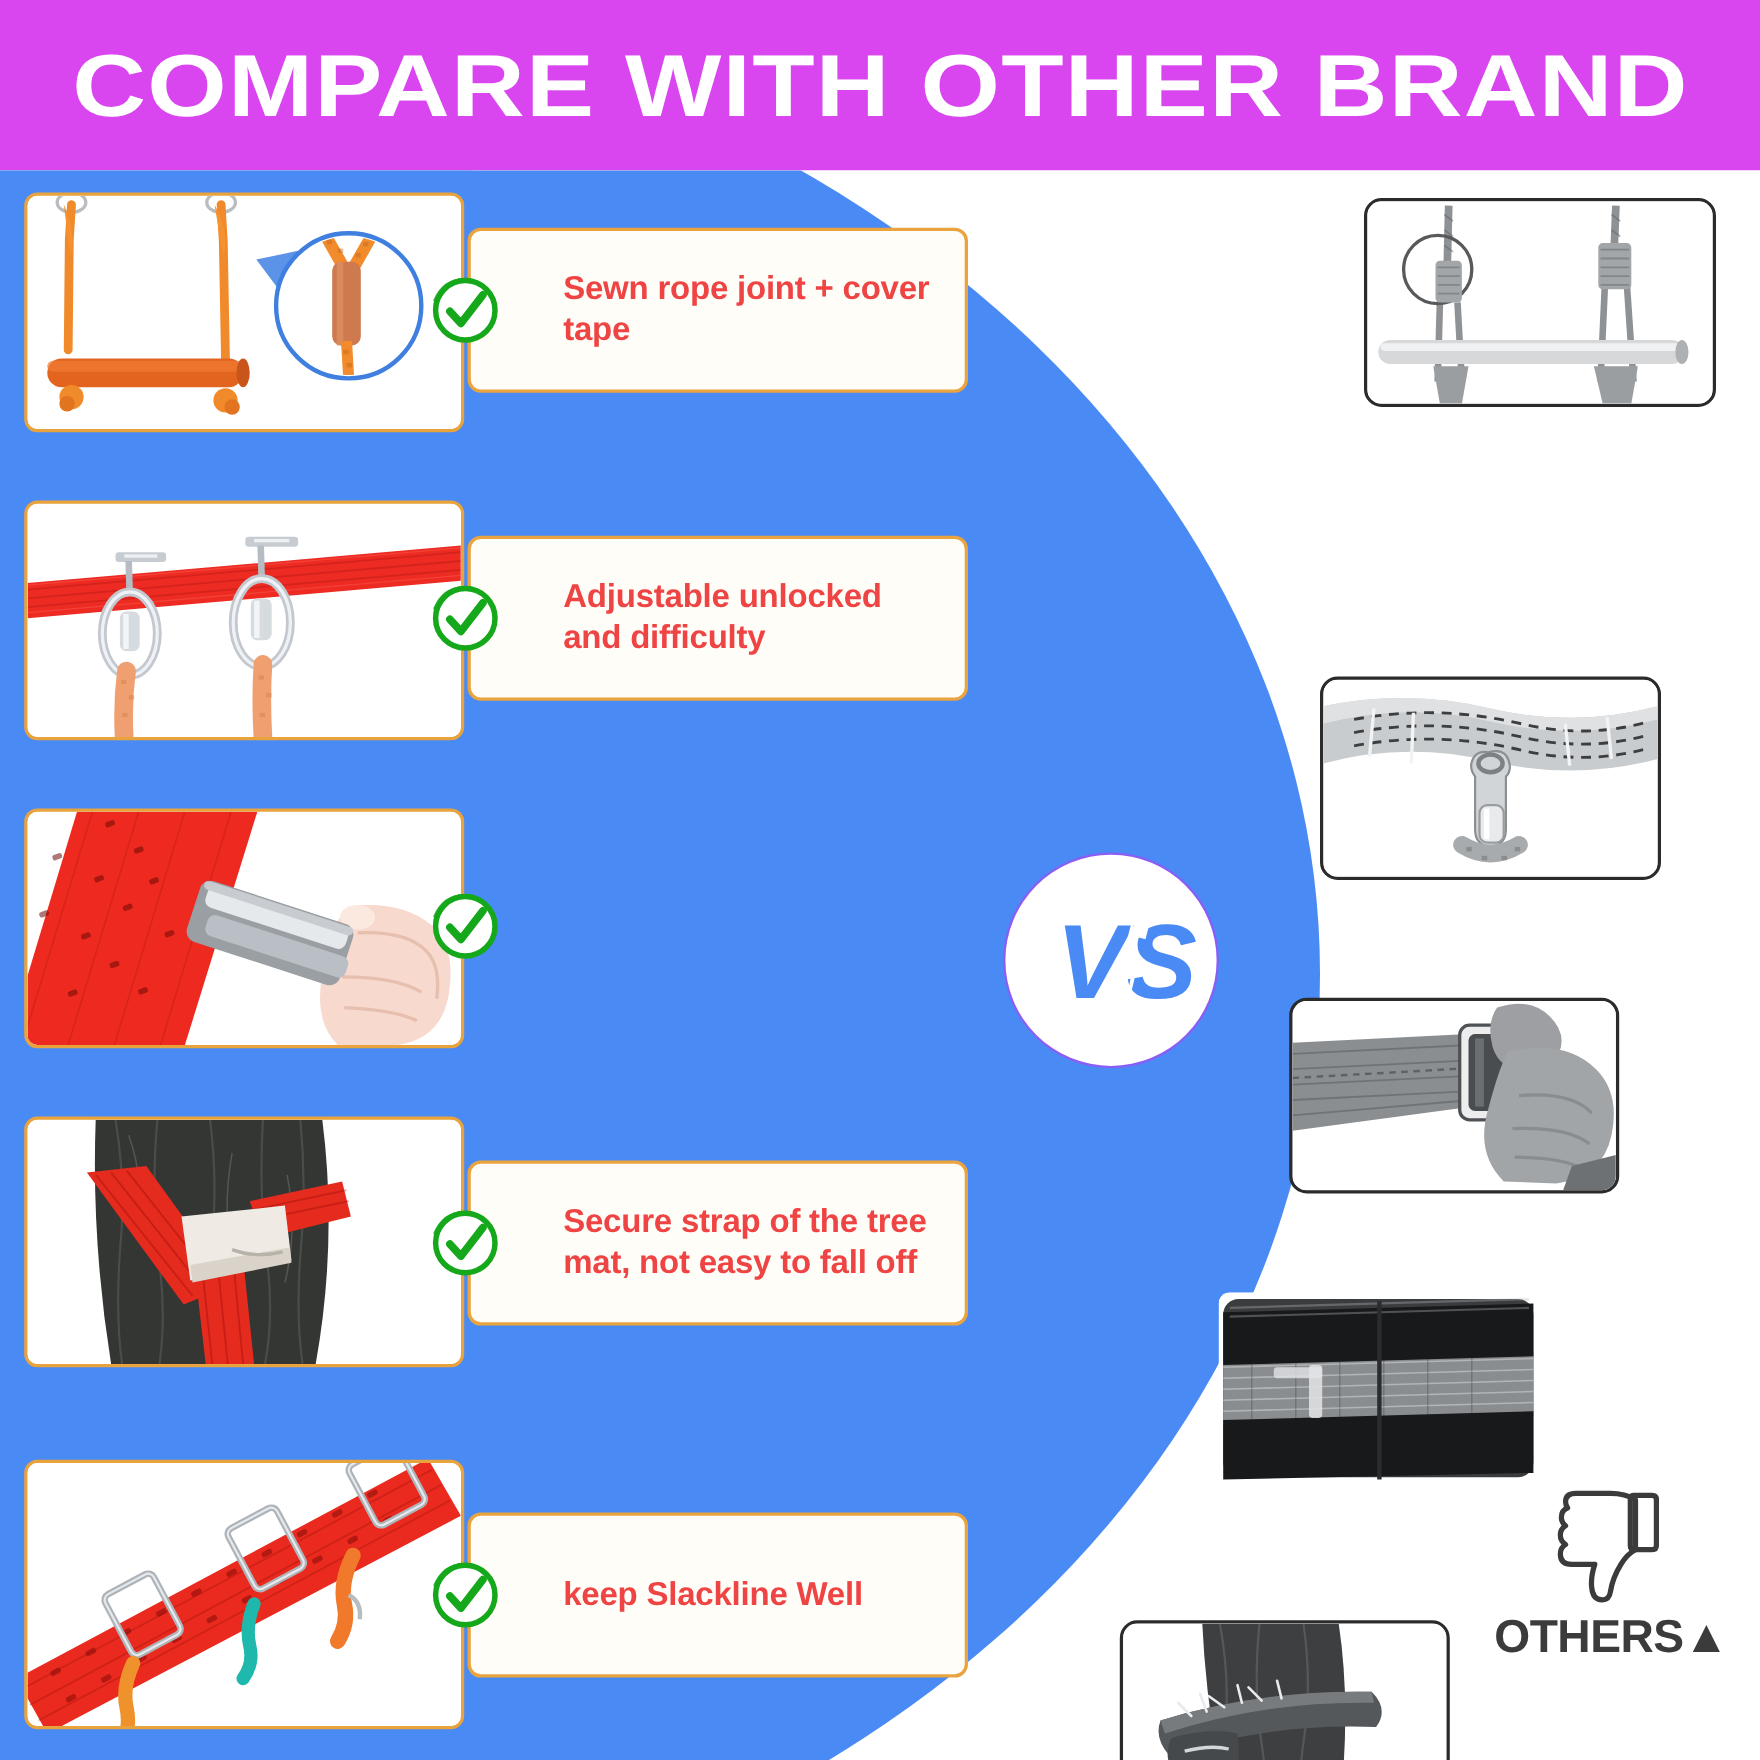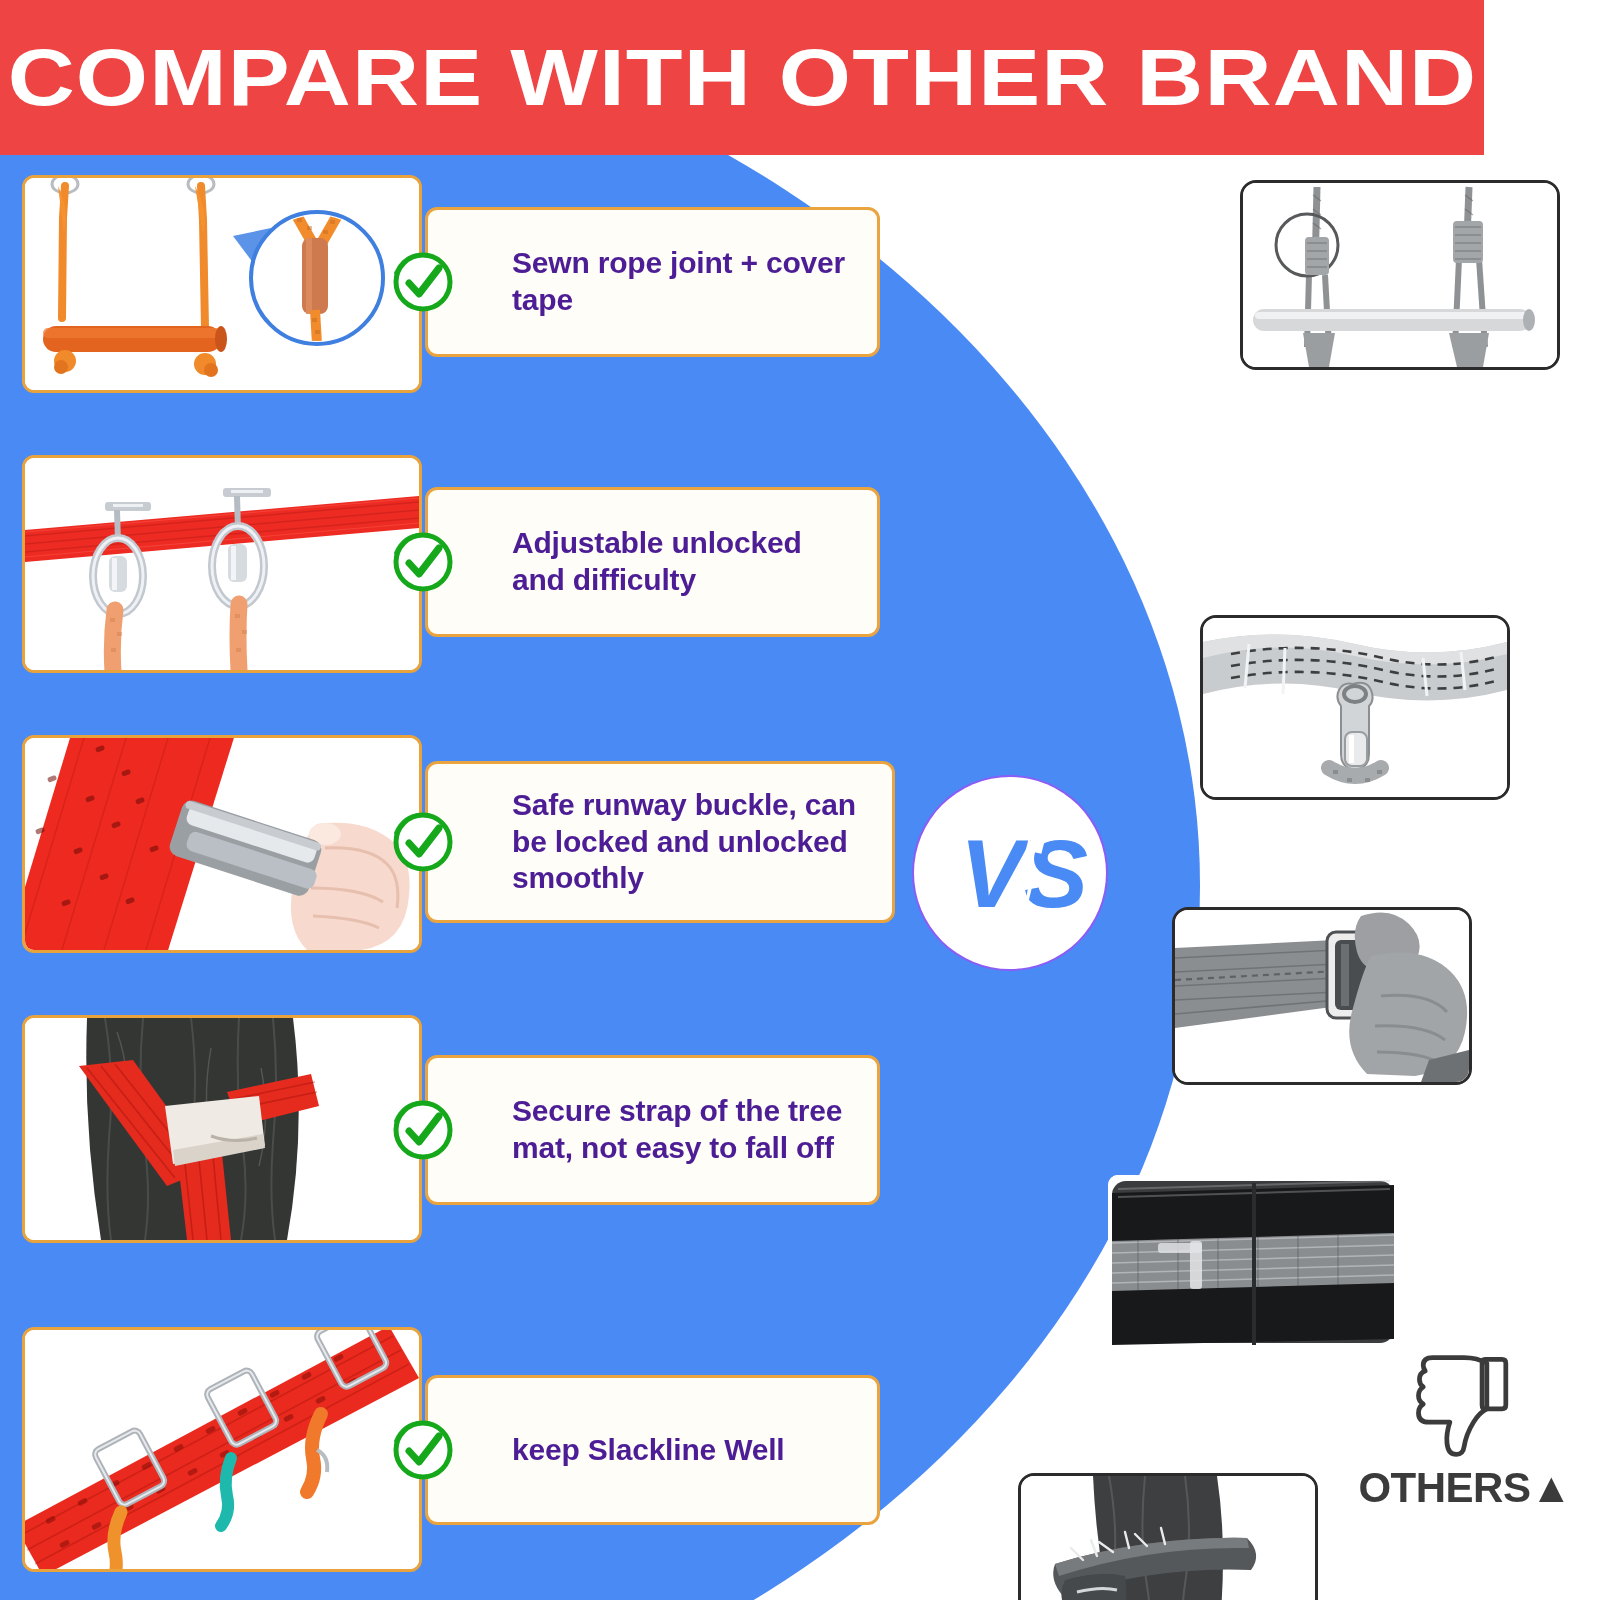--- a/index.html
+++ b/index.html
@@ -15,22 +15,22 @@
     width: 1600px;
     height: 1600px;
     background: #ffffff;
     overflow: hidden;
   }
 
   
   .header {
     position: absolute;
     left: 0; top: 0;
-    width: 1484px; height: 155px;
-    background: #ef4444;
+    width: 1600px; height: 155px;
+    background: #d946ef;
     display: flex;
     align-items: center;
     justify-content: center;
   }
   .header-title {
     color: #ffffff;
     font-size: 80px;
     font-weight: bold;
     letter-spacing: 1px;
     transform: scaleX(1.16);
@@ -77,21 +77,21 @@
 
   .text-card {
     position: absolute;
     background: #fffdf8;
     border: 3px solid #eaa43f;
     border-radius: 12px;
     display: flex;
     align-items: center;
   }
   .text-card-label {
-    color: #4c1d95;
+    color: #ef4444;
     font-weight: bold;
     font-size: 30px;
     line-height: 1.22;
     padding-left: 84px;
     padding-right: 18px;
     letter-spacing: -0.2px;
   }
 
   .check-badge {
     position: absolute;
@@ -339,23 +339,20 @@
 
             <g>
               <rect x="160" y="60" width="146" height="58" rx="10" transform="rotate(18 160 60)" fill="#9a9fa4"></rect>
               <rect x="166" y="66" width="134" height="20" rx="7" transform="rotate(18 166 66)" fill="#e6e9ec"></rect>
               <rect x="166" y="92" width="134" height="20" rx="7" transform="rotate(18 166 92)" fill="#babfc5"></rect>
               <rect x="162" y="62" width="142" height="8" rx="4" transform="rotate(18 162 62)" fill="#c8ccd1"></rect>
             </g>
           </svg>
         </div>
 
-        <div class="text-card" style="left:425px; top:26px; width:470px; height:162px;">
-          <div class="text-card-label">Safe runway buckle, can be locked and unlocked smoothly</div>
-        </div>
 
         <svg class="check-badge" style="left:390px; top:74px;" viewBox="0 0 66 66">
           <circle cx="33" cy="33" r="27" fill="#ffffff" stroke="#15a81b" stroke-width="5"></circle>
           <path d="M6 24 q10 -22 34 -17" stroke="#15a81b" stroke-width="4" fill="none" stroke-linecap="round" opacity="0.85"></path>
           <path d="M19 34 L29 45 L49 19" stroke="#15a81b" stroke-width="7" fill="none" stroke-linecap="round" stroke-linejoin="round"></path>
         </svg>
       </div>
 
       <div class="row" style="top:860px;height:240px;">
 

